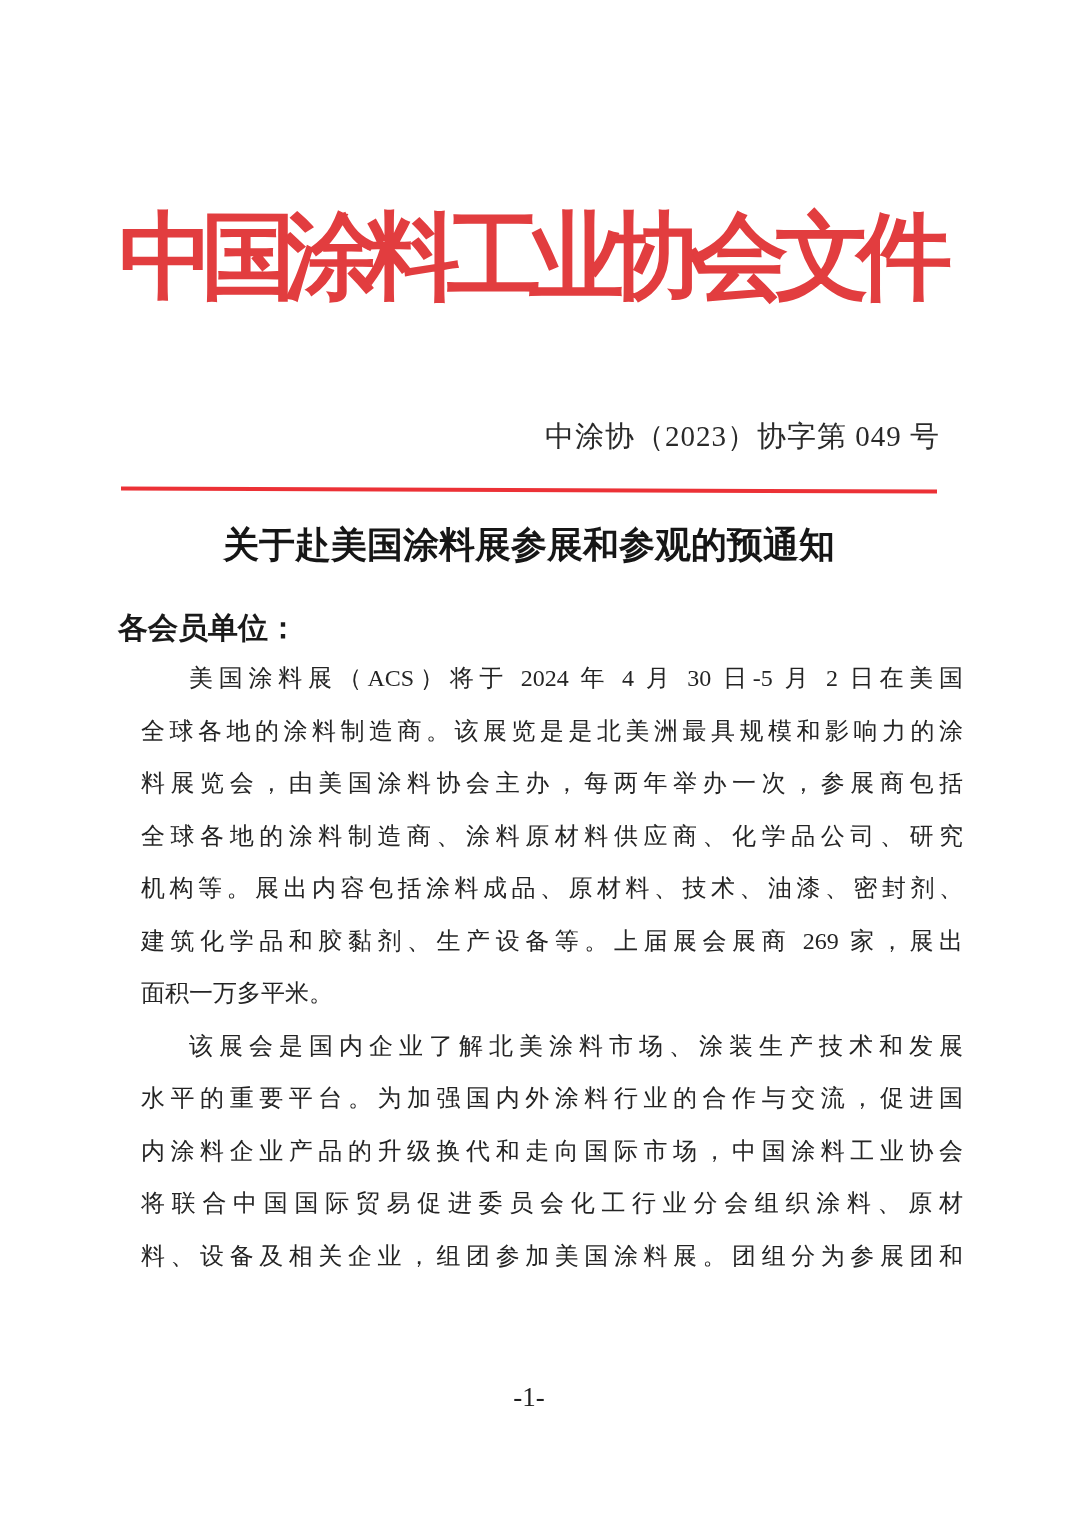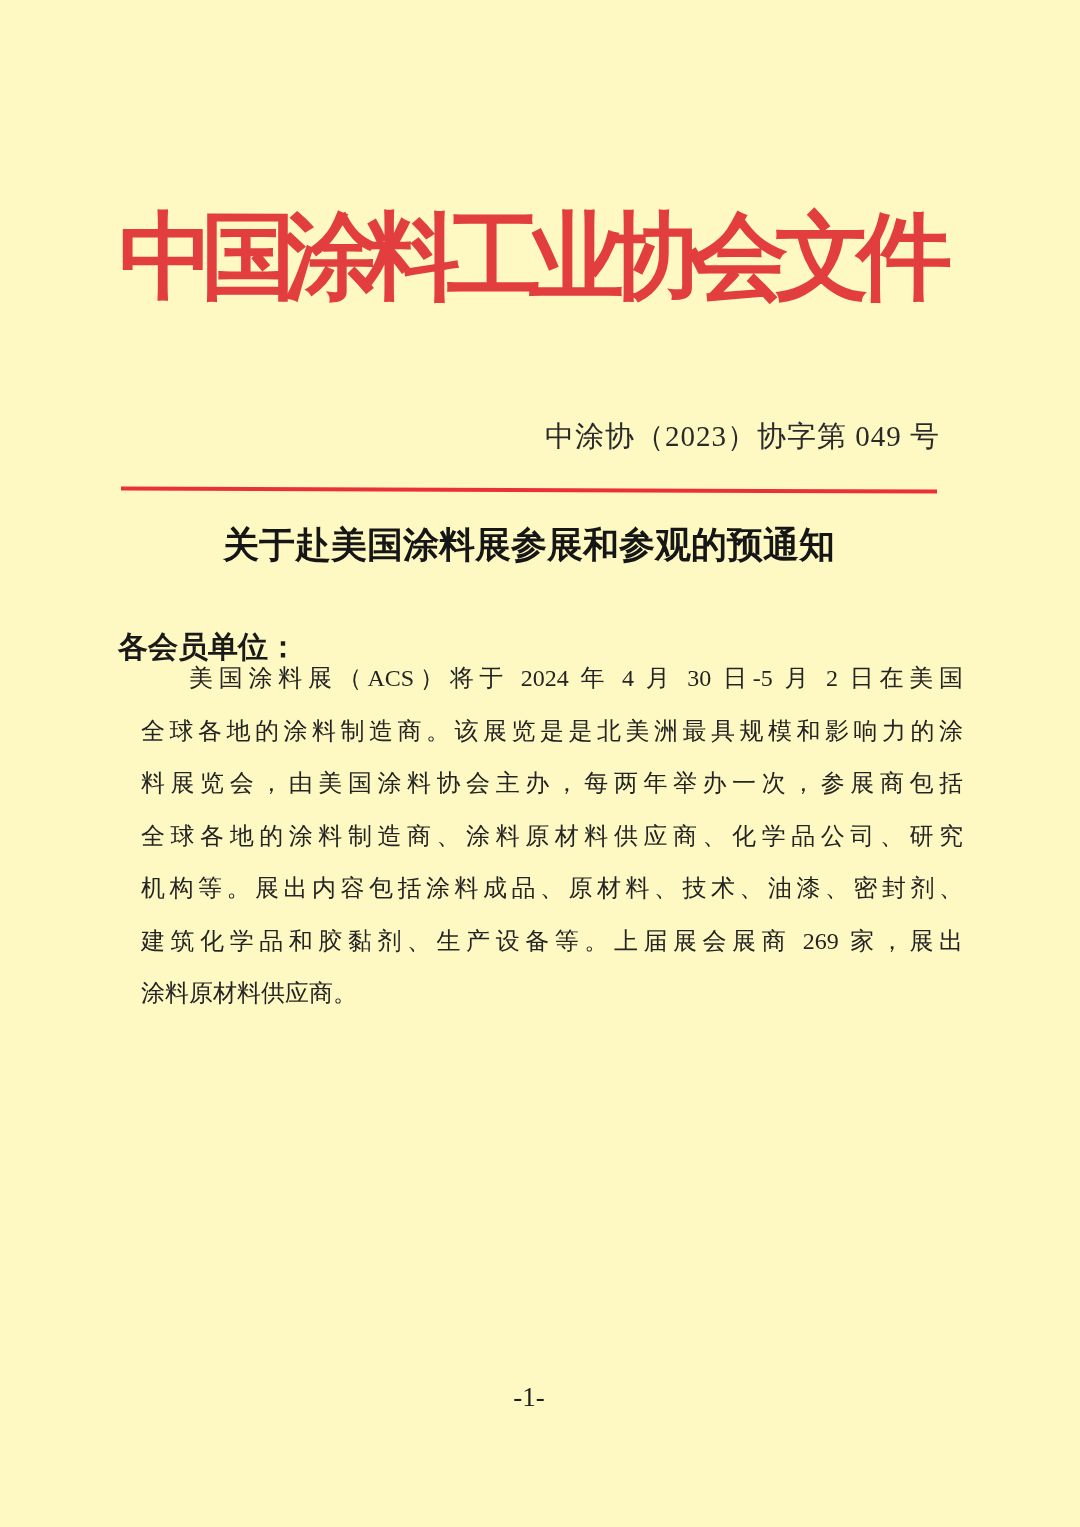--- a/index.html
+++ b/index.html
@@ -10,21 +10,21 @@
   html,body{margin:0;padding:0;}
   body{
     background:#9b9b9b;
     font-family:"Liberation Serif","DejaVu Serif",serif;
   }
   .page{
     position:relative;
     width:1080px;
     height:1527px;
     margin:0 auto;
-    background:#fef9c3;
+    background:#ffffff;
     overflow:hidden;
     color:var(--ink);
   }
   
   .letterhead{
     position:absolute;
     left:118px;
     width:822px;
     top:198px;
     line-height:118px;
@@ -71,21 +71,20 @@
     white-space:nowrap;
   }
   .salutation{
     position:absolute;
     left:118px;
     top:606px;
     line-height:44px;
     font-size:30px;
     font-weight:bold;
     color:#1a1a1a;
-    margin-top:19px;
   }
   .body-text{
     position:absolute;
     left:118px;
     top:652px;
     width:822px;
     font-size:24px;
     color:#242424;
     margin-left:23px;
   }
@@ -131,21 +130,28 @@
 
   <div class="body-text">
 
     <div>
       <div class="line first">美国涂料展（ACS）将于 2024 年 4 月 30 日-5 月 2 日在美国</div>
       <div class="line">全球各地的涂料制造商。该展览是是北美洲最具规模和影响力的涂</div>
       <div class="line">料展览会，由美国涂料协会主办，每两年举办一次，参展商包括</div>
       <div class="line">全球各地的涂料制造商、涂料原材料供应商、化学品公司、研究</div>
       <div class="line">机构等。展出内容包括涂料成品、原材料、技术、油漆、密封剂、</div>
       <div class="line">建筑化学品和胶黏剂、生产设备等。上届展会展商 269 家，展出</div>
-      <div class="line last">涂料原材料供应商。</div>
+      <div class="line last">面积一万多平米。</div>
     </div>
 
+    <div>
+      <div class="line first">该展会是国内企业了解北美涂料市场、涂装生产技术和发展</div>
+      <div class="line">水平的重要平台。为加强国内外涂料行业的合作与交流，促进国</div>
+      <div class="line">内涂料企业产品的升级换代和走向国际市场，中国涂料工业协会</div>
+      <div class="line">将联合中国国际贸易促进委员会化工行业分会组织涂料、原材</div>
+      <div class="line">料、设备及相关企业，组团参加美国涂料展。团组分为参展团和</div>
+    </div>
 
   </div>
 
   <div class="page-number">-1-</div>
 
 </div>
 
 </body></html>

